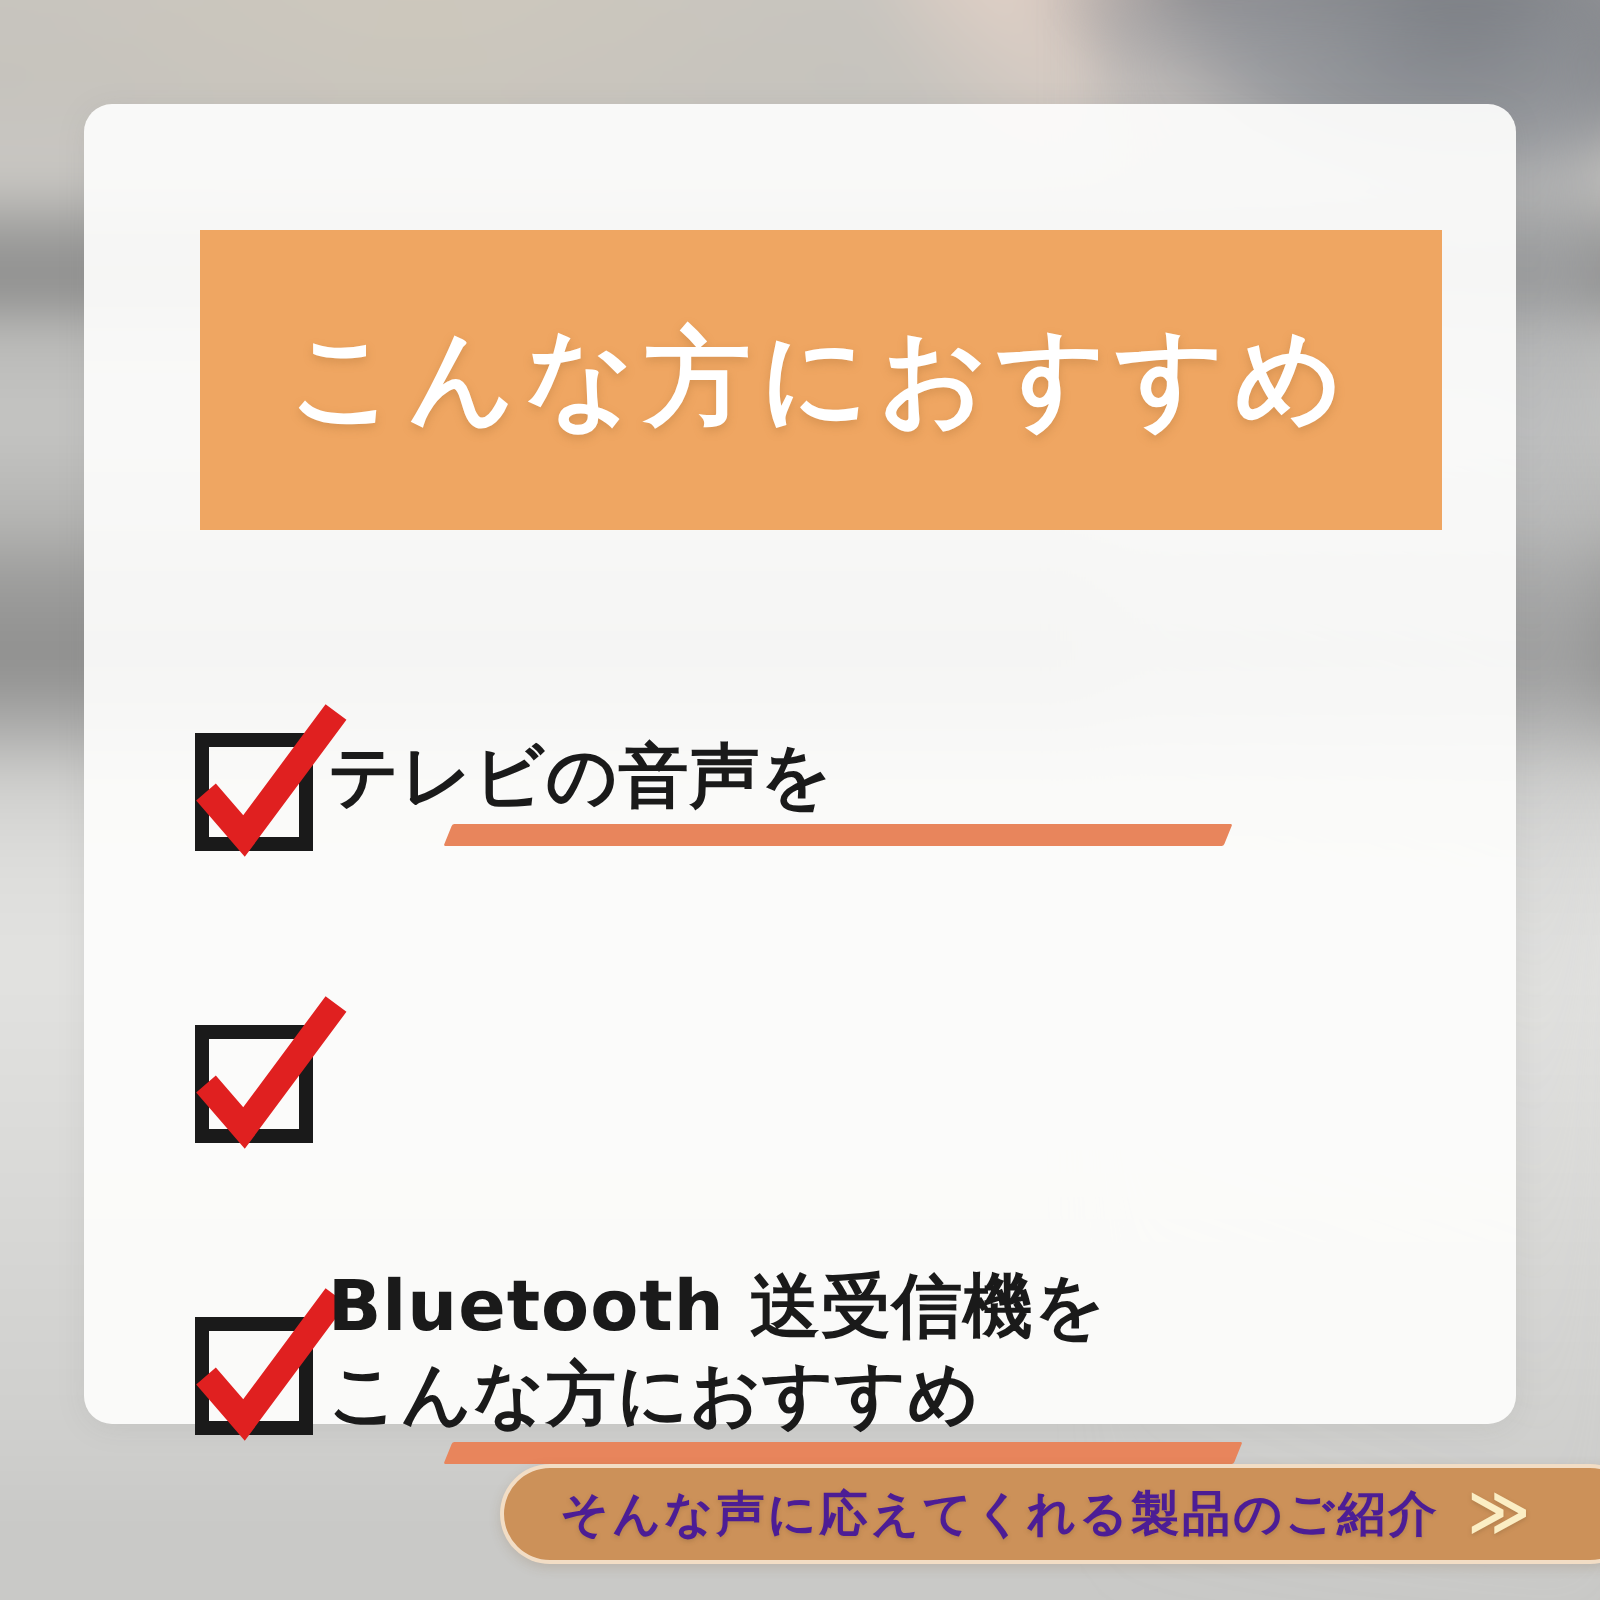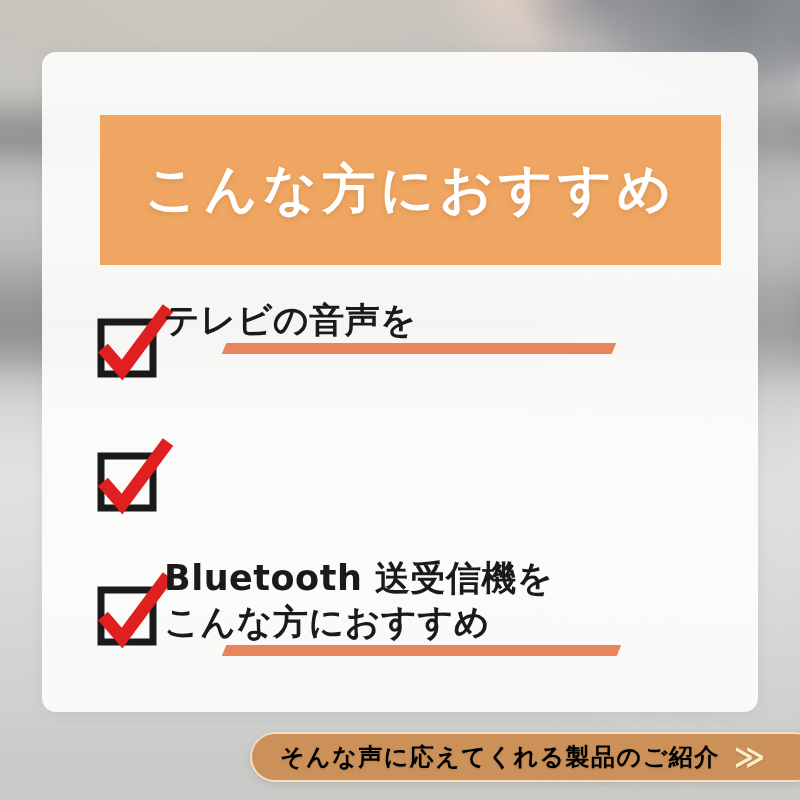--- a/index.html
+++ b/index.html
@@ -103,22 +103,23 @@
   
   .checklist {
     position: absolute;
     left: 96px;
     top: 296px;
     width: 640px;
   }
   .check-item {
     position: relative;
     display: flex;
-    align-items: flex-start;
+    align-items: center;
     margin-bottom: 36px;
+    margin-top: 48px;
   }
   .check-item:last-child { margin-bottom: 0; }
 
   .checkbox-mark {
     position: relative;
     flex: 0 0 auto;
     width: 62px;
     height: 76px;
     margin-right: 6px;
   }
@@ -171,21 +172,21 @@
     border-radius: 25px;
     border: 2px solid rgba(255,247,233,0.75);
     display: flex;
     align-items: center;
     justify-content: flex-start;
     padding-left: 28px;
     box-sizing: border-box;
     box-shadow: 0 2px 6px rgba(120,90,50,0.18);
   }
   .bottom-text {
-    color: #000000;
+    color: #4c1d95;
     font-size: 24px;
     font-weight: 700;
     letter-spacing: 1.5px;
     white-space: nowrap;
     text-shadow: 0 1px 2px rgba(130,95,55,0.35);
   }
   .bottom-chevron {
     color: #fbeec4;
     font-size: 30px;
     font-weight: 700;

